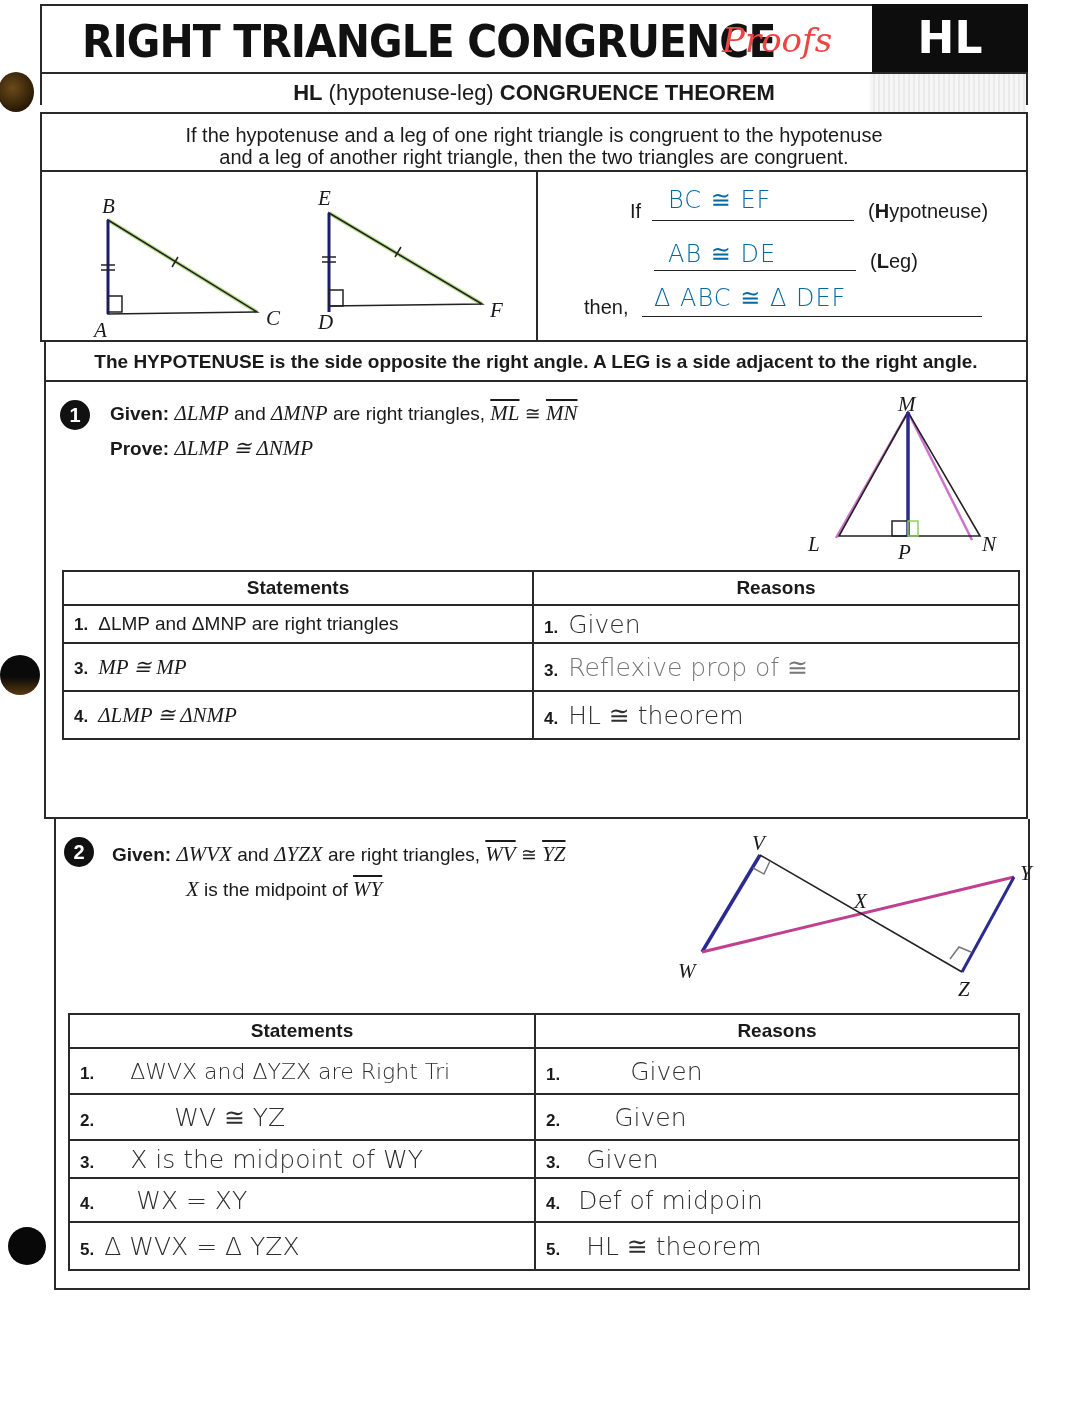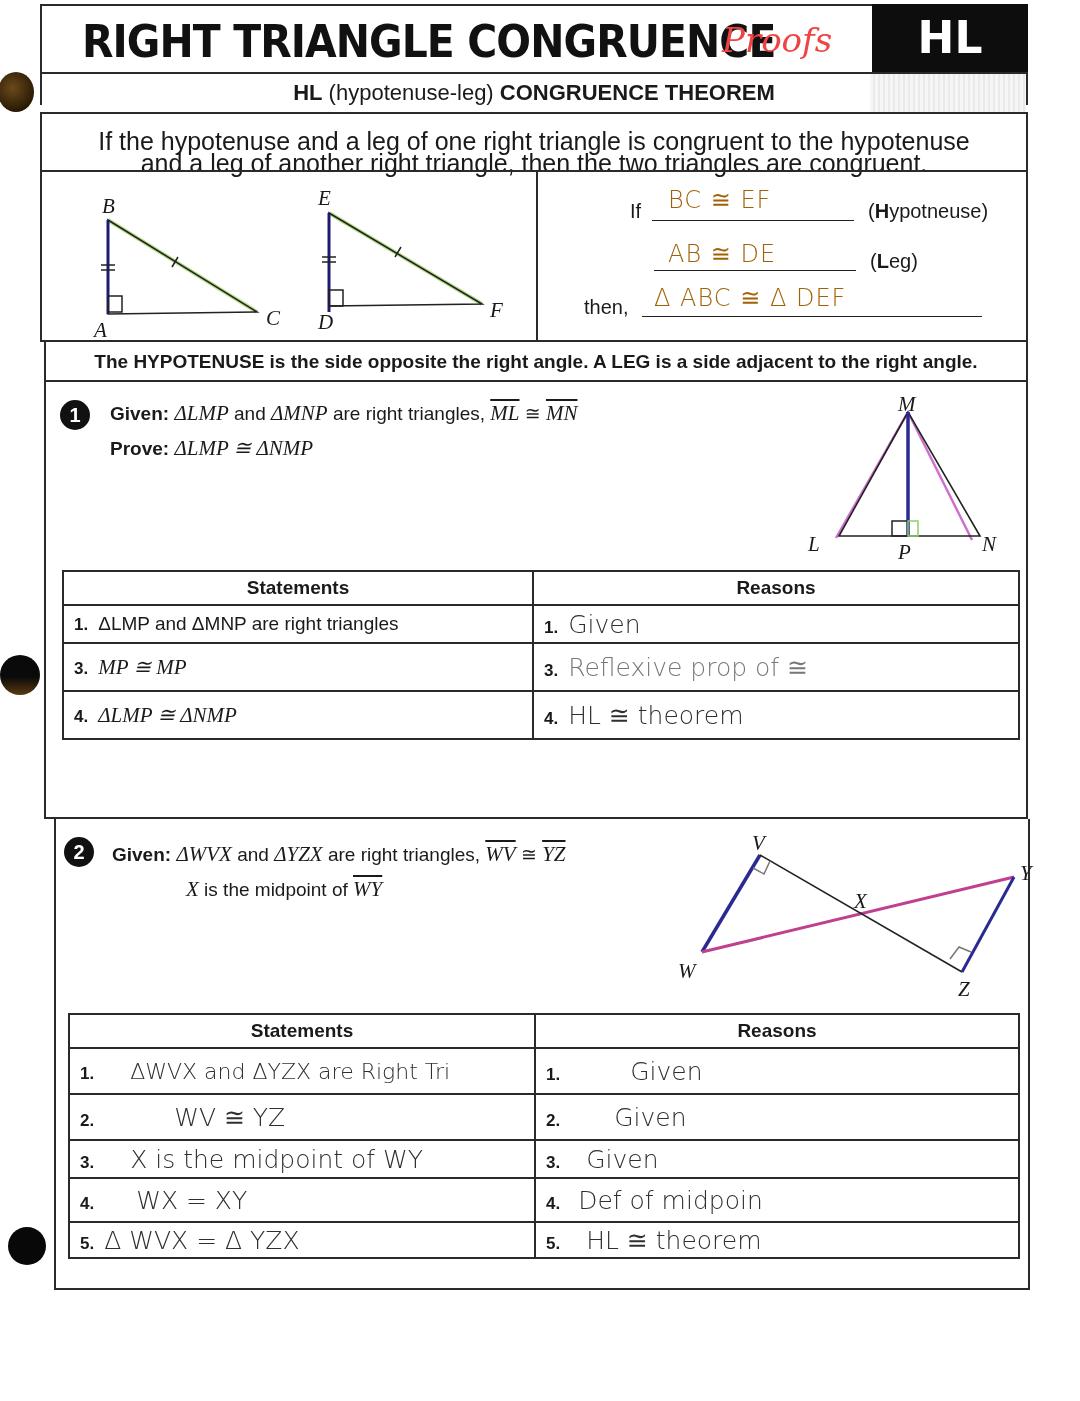--- a/index.html
+++ b/index.html
@@ -16,27 +16,27 @@
   
   .title-row { position: absolute; left: 0; top: 0; width: 988px; height: 68px; border: 2px solid #2a2a2a; border-bottom: none; }
   .title-text { position: absolute; left: 40px; top: 10px; font-family: "DejaVu Sans", sans-serif; font-weight: bold; font-size: 44px; letter-spacing: -1px; transform: scaleX(0.93); transform-origin: left; color: #111; }
   .title-script { position: absolute; left: 680px; top: 14px; font-family: "DejaVu Serif", serif; font-style: italic; font-size: 34px; color: #ef4444; font-weight: 300; }
   .hl-badge { position: absolute; right: -2px; top: -2px; width: 156px; height: 68px; background: #0d0d0d; color: #fff; font-family: "DejaVu Sans", sans-serif; font-weight: bold; font-size: 44px; text-align: center; line-height: 68px; }
 
   .sub-row { position: absolute; left: 0; top: 68px; width: 988px; height: 33px; border: 2px solid #2a2a2a; border-bottom: none; text-align: center; line-height: 38px; font-size: 22px; }
   .sub-row b { font-weight: bold; }
   .sub-row .grey { position: absolute; right: 0; top: 0; width: 156px; height: 38px; background: repeating-linear-gradient(90deg, #eee 0 3px, #d8d8d8 3px 5px); opacity: .55; }
 
-  .theorem-row { position: absolute; left: 0; top: 108px; width: 988px; height: 58px; border: 2px solid #2a2a2a; border-bottom: none; text-align: center; font-size: 25px; line-height: 22px; padding-top: 16px; }
+  .theorem-row { position: absolute; left: 0; top: 108px; width: 988px; height: 58px; border: 2px solid #2a2a2a; border-bottom: none; text-align: center; font-size: 20px; line-height: 22px; padding-top: 10px; }
 
   .diagram-row { position: absolute; left: 0; top: 166px; width: 988px; height: 172px; border: 2px solid #2a2a2a; }
   .diagram-left { position: absolute; left: 0; top: 0; width: 496px; height: 168px; border-right: 2px solid #2a2a2a; }
   .diagram-right { position: absolute; left: 496px; top: 0; width: 490px; height: 168px; font-size: 20px; }
   .fill-line { position: absolute; border-bottom: 1.5px solid #222; }
-  .hand { font-family: "DejaVu Sans", sans-serif; font-weight: 200; color: #a16207; letter-spacing: 1px; }
+  .hand { font-family: "DejaVu Sans", sans-serif; font-weight: 200; color: #0369a1; letter-spacing: 1px; }
   .lbl { position: absolute; }
 
   .def-row { position: absolute; left: 4px; top: 338px; width: 984px; height: 40px; border: 2px solid #2a2a2a; border-top: none; text-align: center; line-height: 40px; font-size: 19px; font-weight: bold; }
 
   
   .problem { position: absolute; border-left: 2px solid #2a2a2a; border-right: 2px solid #2a2a2a; }
   .p1 { left: 4px; top: 378px; width: 984px; height: 437px; border-bottom: 2px solid #2a2a2a; }
   .p2 { left: 14px; top: 815px; width: 976px; height: 471px; border-bottom: 2px solid #2a2a2a; }
   .num-badge { position: absolute; width: 30px; height: 30px; border-radius: 50%; background: #111; color: #fff; font-weight: bold; font-size: 20px; text-align: center; line-height: 30px; }
   .given { position: absolute; font-size: 19px; line-height: 34px; }
@@ -218,20 +218,20 @@
         <td><span class="rn">2.</span><span class="hw" style="padding-left:44px">Given</span></td>
       </tr>
       <tr style="height:38px">
         <td><span class="rn">3.</span><span class="hw" style="padding-left:26px">X is the midpoint of WY</span></td>
         <td><span class="rn">3.</span><span class="hw" style="padding-left:16px">Given</span></td>
       </tr>
       <tr style="height:44px">
         <td><span class="rn">4.</span><span class="hw" style="padding-left:32px">WX = XY</span></td>
         <td><span class="rn">4.</span><span class="hw" style="padding-left:8px">Def of midpoin</span></td>
       </tr>
-      <tr style="height:36px">
+      <tr style="height:48px">
         <td><span class="rn">5.</span><span class="hw">Δ WVX = Δ YZX</span></td>
         <td><span class="rn">5.</span><span class="hw" style="padding-left:16px">HL ≅ theorem</span></td>
       </tr>
     </tbody>
       </table>
   </div>
 </div>
 
 </body></html>

